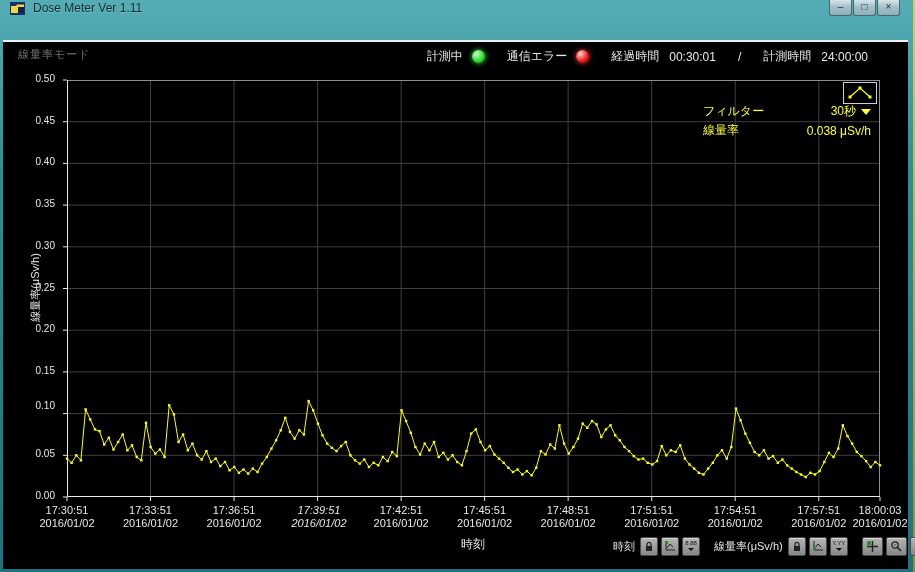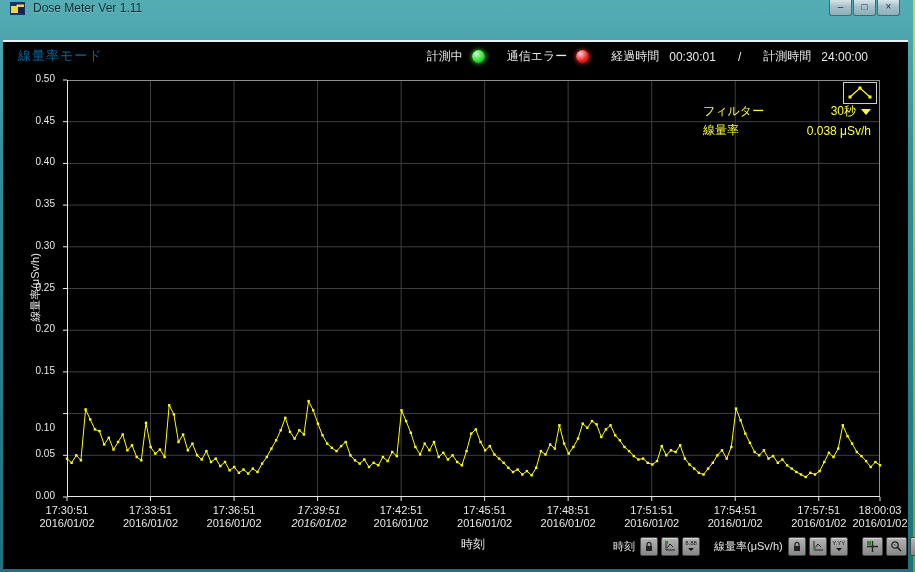--- a/index.html
+++ b/index.html
@@ -18,21 +18,21 @@
   .win-controls{position:absolute;top:0;right:8px;display:flex;gap:1px;}
   .win-btn{width:21px;height:15px;border:1px solid #49656e;border-top:none;
     border-radius:0 0 3px 3px;background:linear-gradient(180deg,#d7e5ea 0%,#a6c0c9 45%,#8fb0bb 100%);
     color:#16323a;font-size:10px;line-height:13px;text-align:center;cursor:default;}
   
   .menubar{position:absolute;top:24px;left:3px;right:7px;height:18px;background:#f0f0f0;
     display:flex;align-items:center;font-size:12px;color:#111;margin-top:16px;}
   .menu-item{padding:1px 9px;}
   
   .client{position:absolute;top:42px;left:3px;right:7px;bottom:3px;background:#000;}
-  .mode-title{position:absolute;left:15px;top:5px;font-size:13px;color:#0369a1;letter-spacing:1px;}
+  .mode-title{position:absolute;left:15px;top:5px;font-size:11px;color:#737373;letter-spacing:1px;}
   .status-row{position:absolute;right:40px;top:6px;display:flex;align-items:center;
     font-size:12px;color:#e8e8e8;white-space:nowrap;padding-left:23px;}
   .status-row .gap-s{width:10px}.status-row .gap-m{width:22px}
   .led{width:13px;height:13px;border-radius:50%;margin-left:9px;}
   .led-green{background:radial-gradient(circle at 35% 30%,#ccffcc,#33dd33 55%,#0c8a0c);box-shadow:0 0 5px #33ff33;}
   .led-red{background:radial-gradient(circle at 35% 30%,#ffd0d0,#ee2222 55%,#8a0c0c);box-shadow:0 0 5px #ff3333;}
   
   .plot-svg{position:absolute;left:64px;top:38px;overflow:visible;}
   .y-tick-labels{position:absolute;left:24px;top:38px;width:36px;height:417px;}
   .ytick{position:absolute;right:8px;font-size:10px;color:#e8e8e8;}
@@ -327,21 +327,21 @@
         <rect x="788.6" y="370.8" width="2.4" height="2.4" fill="#ffff00"></rect>
         <rect x="793.2" y="374.9" width="2.4" height="2.4" fill="#ffff00"></rect>
         <rect x="797.9" y="379.9" width="2.4" height="2.4" fill="#ffff00"></rect>
         <rect x="802.5" y="385.8" width="2.4" height="2.4" fill="#ffff00"></rect>
         <rect x="807.2" y="380.8" width="2.4" height="2.4" fill="#ffff00"></rect>
         <rect x="811.8" y="384.1" width="2.4" height="2.4" fill="#ffff00"></rect>
       </svg>
     <div class="y-tick-labels">
         <div class="ytick" style="top: 410px;">0.00</div>
         <div class="ytick" style="top: 368.3px;">0.05</div>
-        <div class="ytick" style="top: 342px; padding-left: 15px;">0.10</div>
+        <div class="ytick" style="top: 320px; padding-left: 15px;">0.10</div>
         <div class="ytick" style="top: 284.9px;">0.15</div>
         <div class="ytick" style="top: 243.2px;">0.20</div>
         <div class="ytick" style="top: 201.5px;">0.25</div>
         <div class="ytick" style="top: 159.8px;">0.30</div>
         <div class="ytick" style="top: 118.1px;">0.35</div>
         <div class="ytick" style="top: 76.4px;">0.40</div>
         <div class="ytick" style="top: 34.7px;">0.45</div>
         <div class="ytick" style="top: -7px;">0.50</div>
       </div>
     <div class="x-tick-labels">

